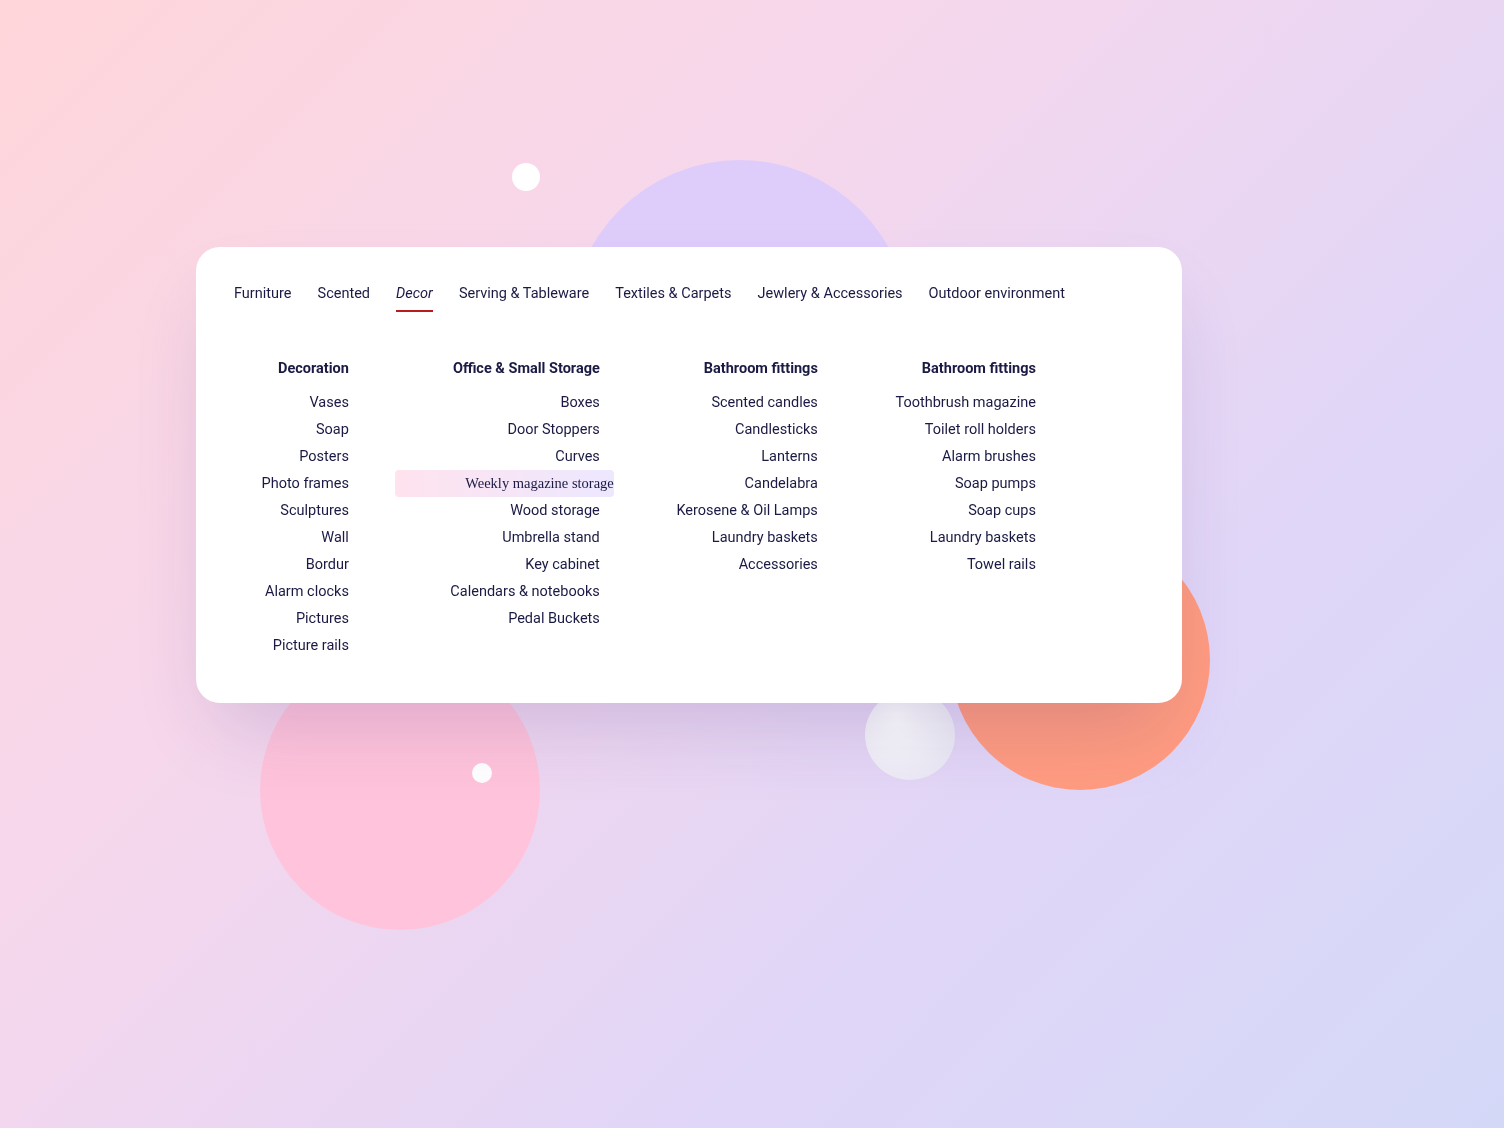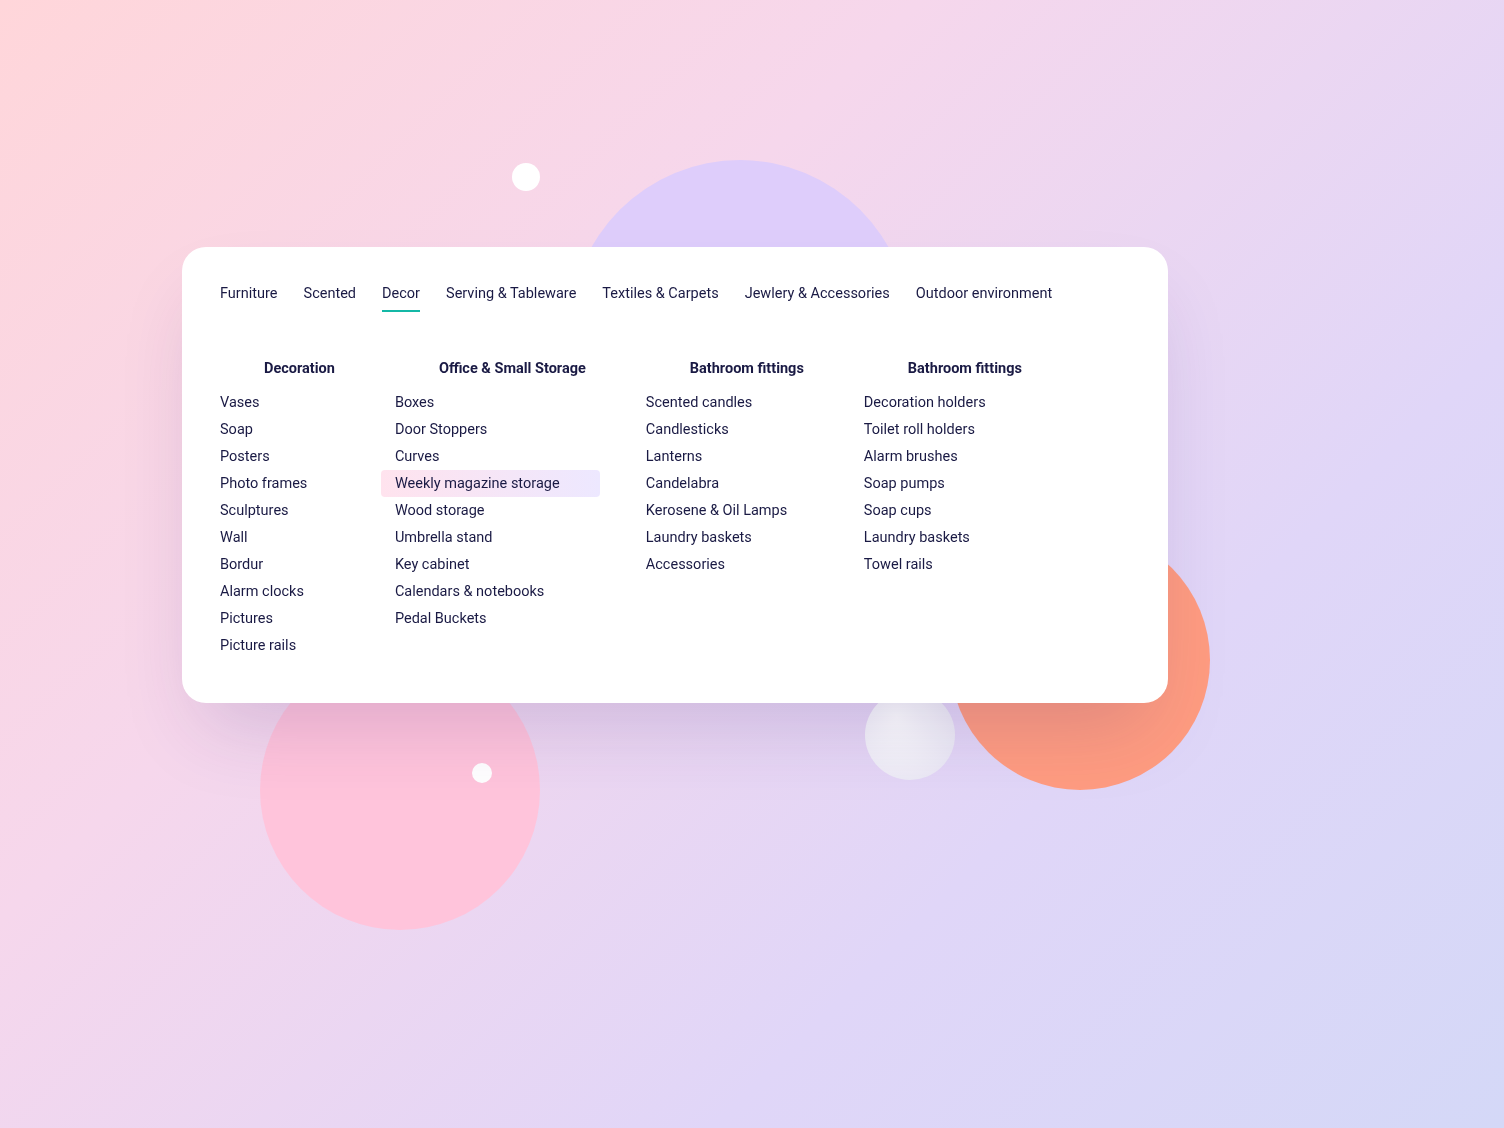--- a/index.html
+++ b/index.html
@@ -7,33 +7,33 @@
   .bg{position:absolute;inset:0;
     background:linear-gradient(135deg,#ffd6da 0%,#f6d7ec 35%,#e0d6f8 70%,#d4d8f7 100%);}
   .blob{position:absolute;border-radius:50%;}
   .blob1{width:340px;height:340px;left:570px;top:160px;background:#decdfb;}
   .blob2{width:260px;height:260px;left:950px;top:530px;background:#ff9c80;}
   .blob3{width:280px;height:280px;left:260px;top:650px;background:#ffc4db;}
   .blob4{width:90px;height:90px;left:865px;top:690px;
     background:radial-gradient(circle at 35% 30%,#ffffff 0%,#f0eef7 60%,#e6e3f3 100%);}
   .dot1{width:28px;height:28px;left:512px;top:163px;background:#fff;}
   .dot2{width:20px;height:20px;left:472px;top:763px;background:#fff;}
-  .card{position:absolute;left:182px;top:247px;width:910px;background:#fff;
+  .card{position:absolute;left:196px;top:247px;width:910px;background:#fff;
     border-radius:24px;box-shadow:0 40px 80px -20px rgba(60,40,120,.18);
     padding:38px 38px 44px;}
   .tabs{display:flex;gap:26px;margin-bottom:48px;}
   .tab{font-size:14.5px;color:#1a1a44;padding-bottom:8px;cursor:pointer;white-space:nowrap;}
-  .tab.active{border-bottom:2px solid #14b8a6;}
+  .tab.active{border-bottom:2px solid #b91c1c;font-style:italic;}
   .cols{display:flex;gap:60px;}
   .col{display:flex;flex-direction:column;gap:0;}
   .col-h{font-size:14.5px;font-weight:700;color:#1a1a44;margin-bottom:12px;padding-left:44px;}
-  .item{font-size:14.5px;color:#1a1a44;padding:5px 0;cursor:pointer;white-space:nowrap;}
+  .item{font-size:14.5px;color:#1a1a44;padding:5px 0;cursor:pointer;white-space:nowrap;text-align:right;}
   .item.hl{background:linear-gradient(90deg,#ffe3ee 0%,#ede8ff 100%);
-    margin-left:-14px;padding-left:14px;padding-right:14px;border-radius:4px;
-    margin-right:-14px;}
+    margin-left:-14px;padding-left:14px;border-radius:4px;
+    margin-right:-14px;font-family:Liberation Serif, serif;}
 </style>
 </head>
 <body>
 
 <div class="bg">
   <div class="blob blob1"></div>
   <div class="blob blob2"></div>
   <div class="blob blob3"></div>
   <div class="blob blob4"></div>
   <div class="blob dot1"></div>
@@ -80,21 +80,21 @@
           <div class="item">Scented candles</div>
           <div class="item">Candlesticks</div>
           <div class="item">Lanterns</div>
           <div class="item">Candelabra</div>
           <div class="item">Kerosene &amp; Oil Lamps</div>
           <div class="item">Laundry baskets</div>
           <div class="item">Accessories</div>
         </div>
         <div class="col">
           <div class="col-h">Bathroom fittings</div>
-          <div class="item">Decoration holders</div>
+          <div class="item">Toothbrush magazine</div>
           <div class="item">Toilet roll holders</div>
           <div class="item">Alarm brushes</div>
           <div class="item">Soap pumps</div>
           <div class="item">Soap cups</div>
           <div class="item">Laundry baskets</div>
           <div class="item">Towel rails</div>
         </div>
       </div>
   </div>
 </div>

